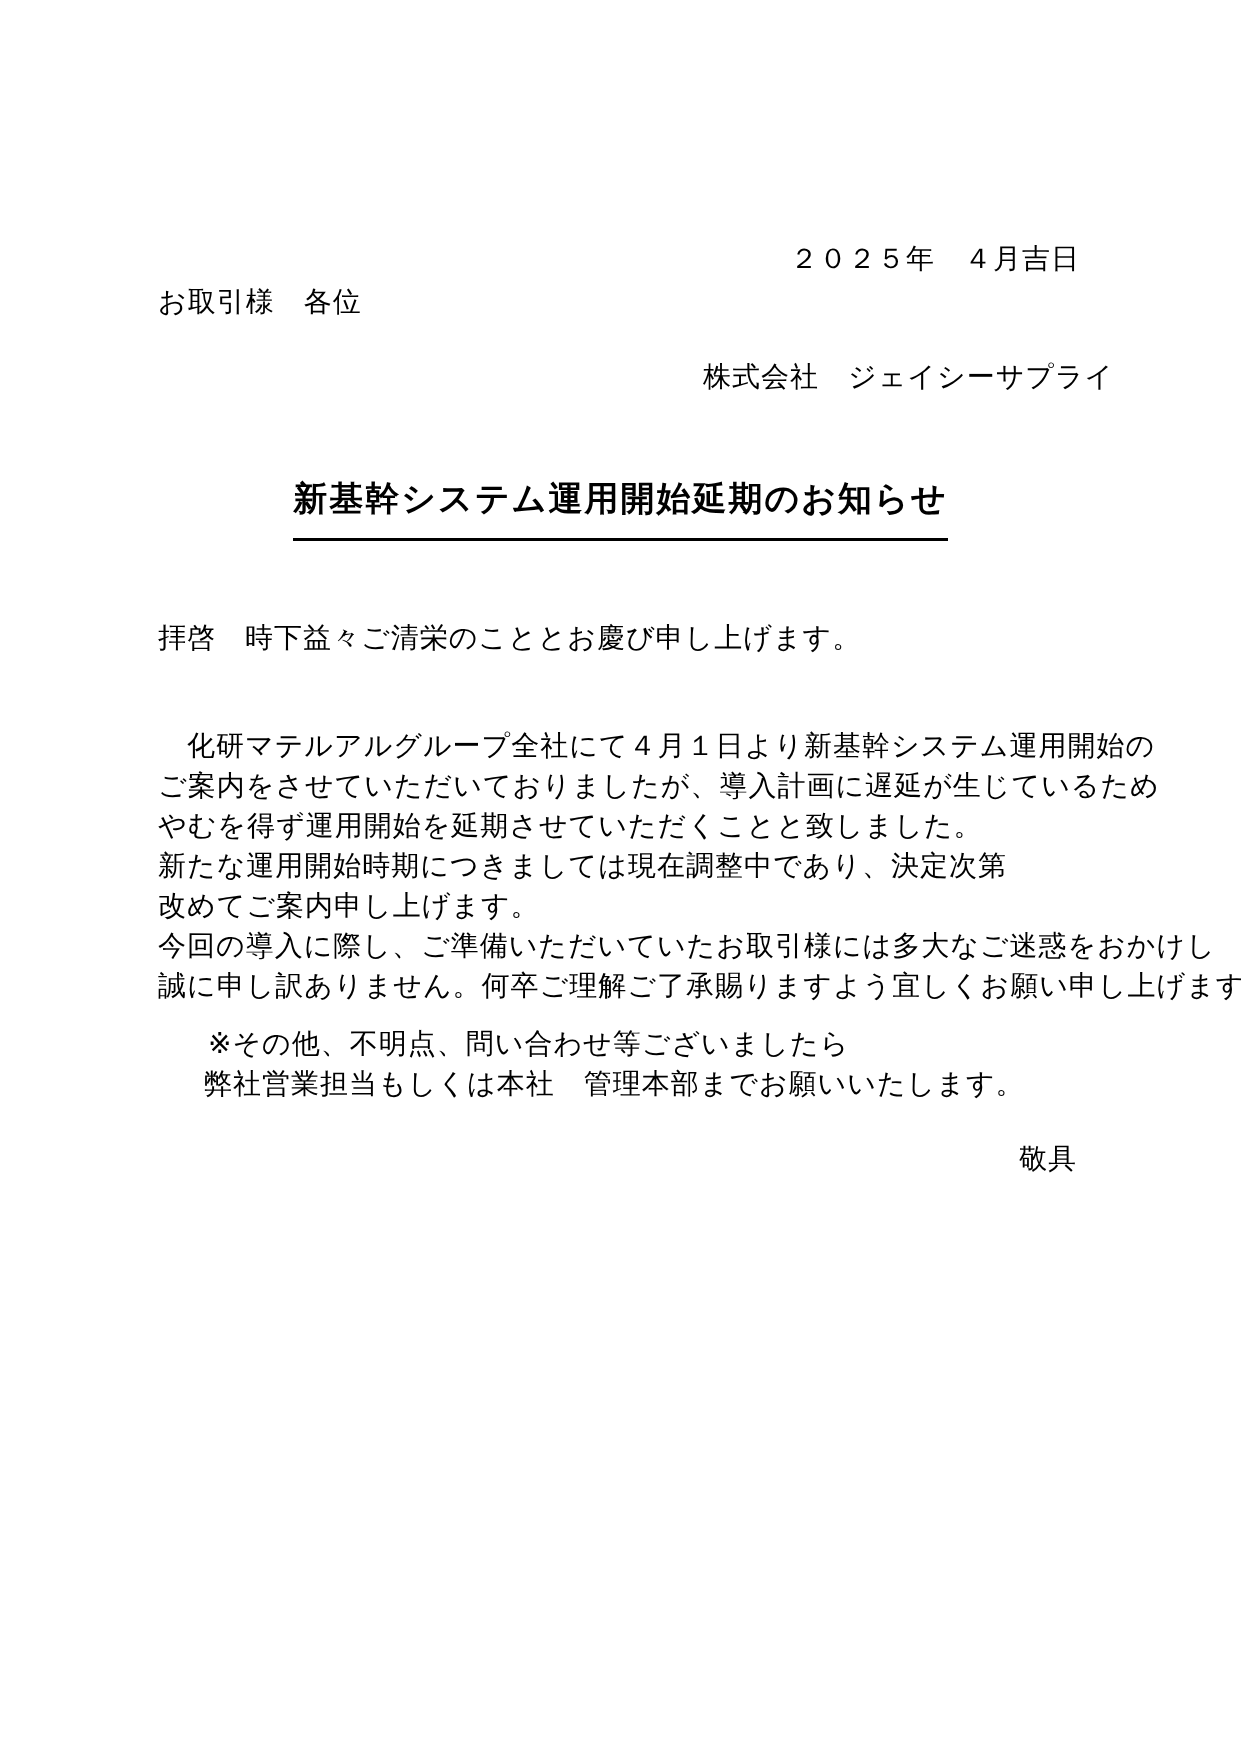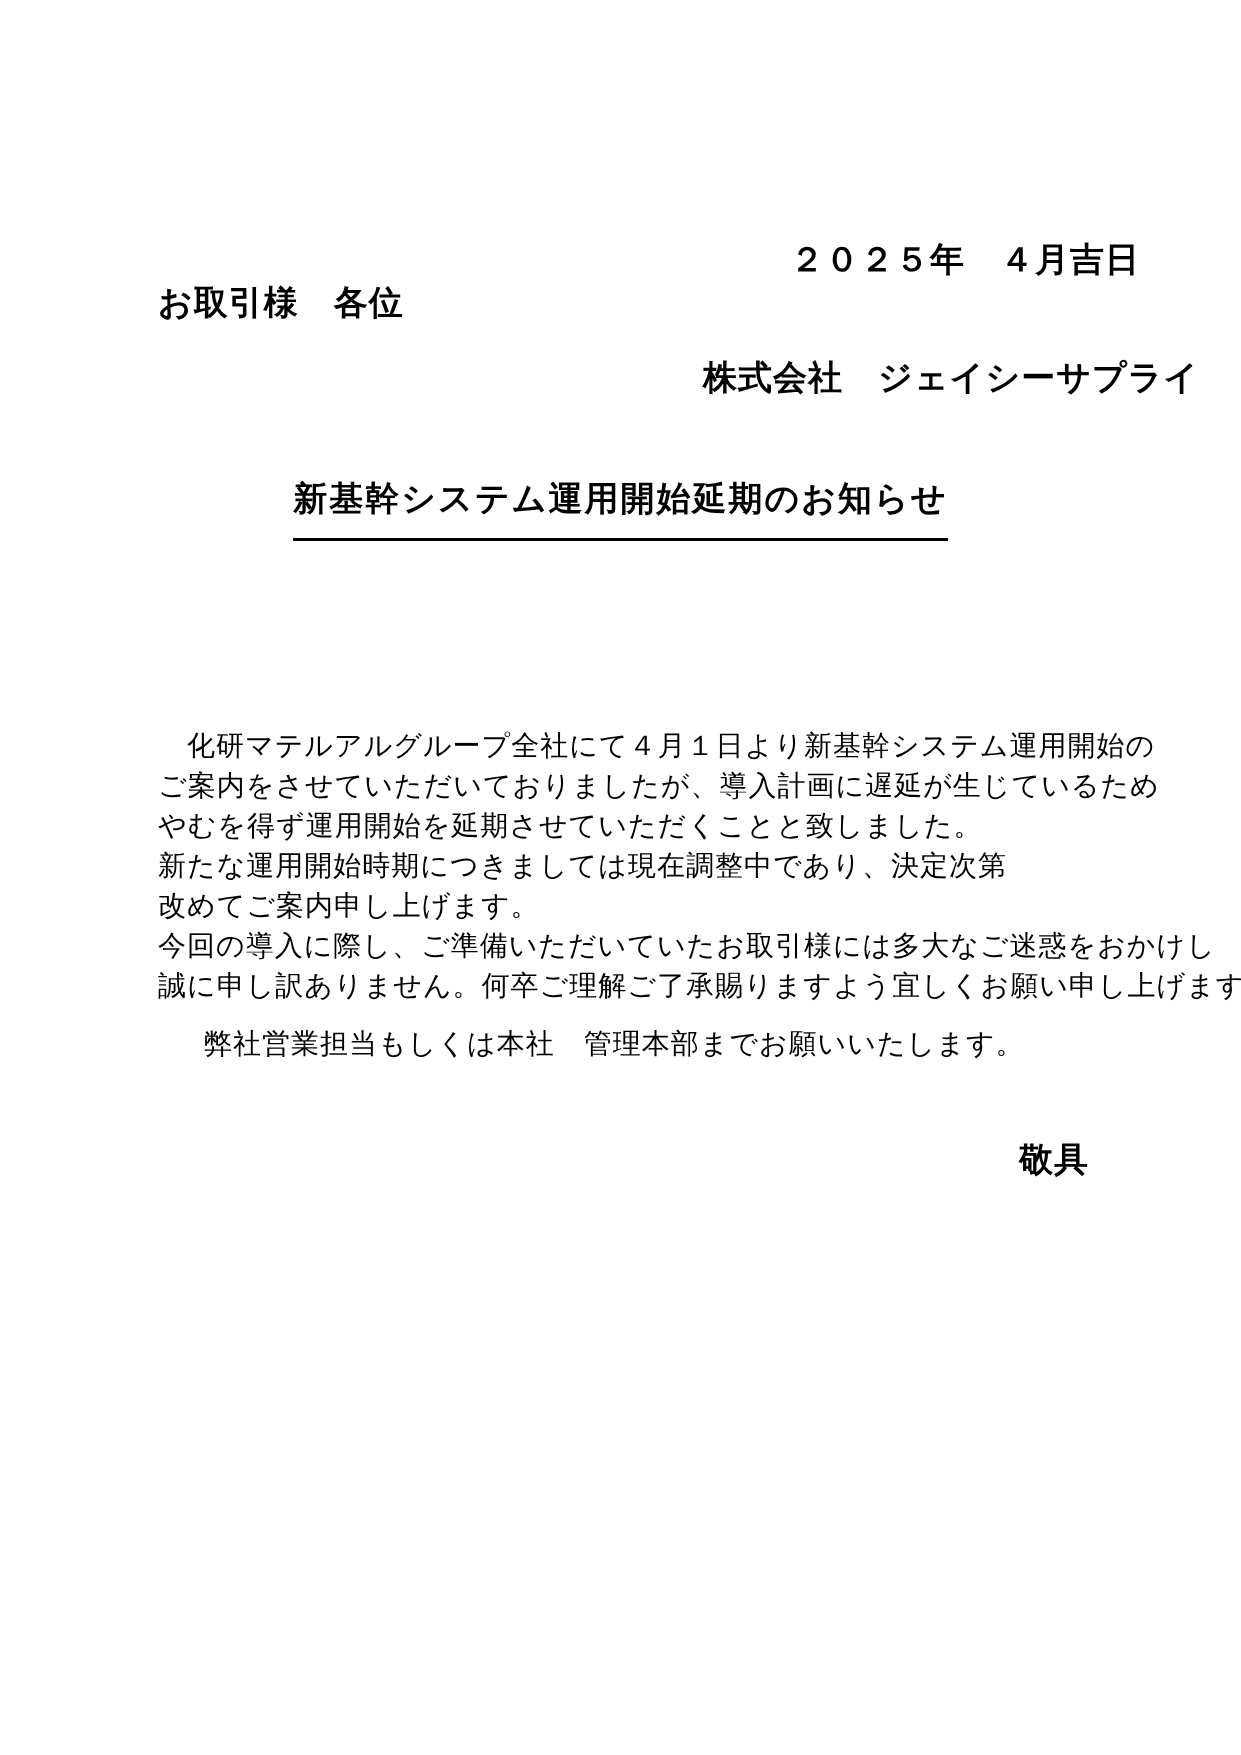--- a/index.html
+++ b/index.html
@@ -11,25 +11,24 @@
     position: relative;
     width: 1241px;
     height: 1755px;
     background: #ffffff;
     color: #000000;
     font-family: "Liberation Sans", "DejaVu Sans", sans-serif;
     overflow: hidden;
   }
   .txt {
     position: absolute;
-    font-size: 34px;
+    font-size: 28px;
     line-height: 32px;
     letter-spacing: 1px;
     white-space: pre;
-    font-weight: bold;
   }
   .date-line      { top: 243px;  left: 790px; }
   .recipient-line { top: 286px;  left: 158px; text-align: right; }
   .company-line   { top: 361px;  left: 703px; }
   .rep-line       { top: 397px;  left: 773px; }
 
   .title-wrap {
     position: absolute;
     top: 476px;
     left: 0;
@@ -96,31 +95,33 @@
   <div class="txt recipient-line">お取引様　各位</div>
 
   <div class="txt company-line">株式会社　ジェイシーサプライ</div>
 
 
   <div class="title-wrap">
     <span class="title-text">新基幹システム運用開始延期のお知らせ</span>
   </div>
 
   <div class="greeting-block">
+    <div class="line">拝啓　時下益々ご清栄のこととお慶び申し上げます。</div>
   </div>
 
   <div class="body-block">
     <div class="line">　化研マテルアルグループ全社にて４月１日より新基幹システム運用開始の</div>
     <div class="line">ご案内をさせていただいておりましたが、導入計画に遅延が生じているため</div>
     <div class="line">やむを得ず運用開始を延期させていただくことと致しました。</div>
     <div class="line">新たな運用開始時期につきましては現在調整中であり、決定次第</div>
     <div class="line">改めてご案内申し上げます。</div>
     <div class="line">今回の導入に際し、ご準備いただいていたお取引様には多大なご迷惑をおかけし</div>
     <div class="line">誠に申し訳ありません。何卒ご理解ご了承賜りますよう宜しくお願い申し上げます。</div>
   </div>
 
   <div class="note-block">
+    <div class="line note-line-1">※その他、不明点、問い合わせ等ございましたら</div>
     <div class="line note-line-2">弊社営業担当もしくは本社　管理本部までお願いいたします。</div>
   </div>
 
   <div class="txt closing-line">敬具</div>
 
 </div>
 
 </body></html>

